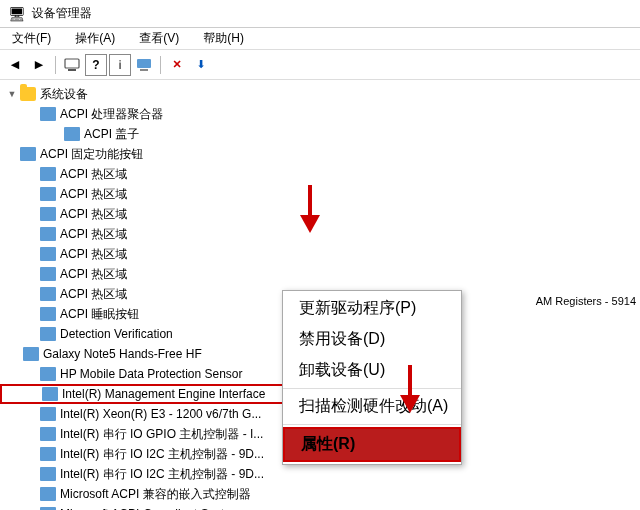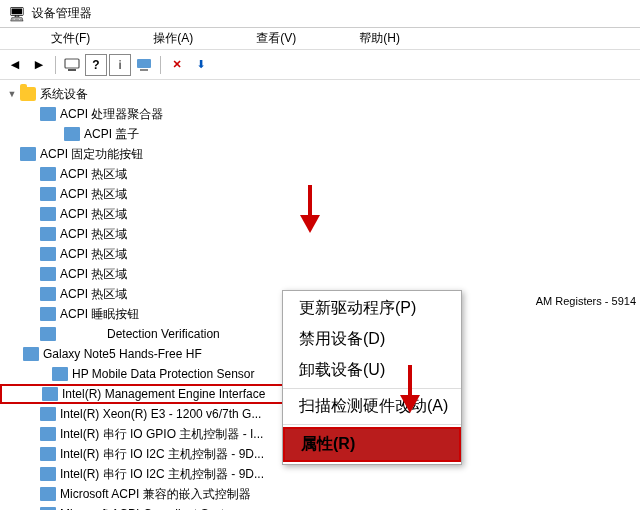--- a/index.html
+++ b/index.html
@@ -34,21 +34,20 @@
       align-items: center;
       padding: 2px 8px;
       height: 22px;
       gap: 16px;
     }
     .menu-item {
       font-size: 12px;
       color: #000;
       cursor: default;
       padding: 2px 4px;
-      margin-left: 39px;
     }
 
     
     .toolbar {
       background: #fff;
       border-bottom: 1px solid #ddd;
       display: flex;
       align-items: center;
       padding: 2px 4px;
       height: 30px;
@@ -294,29 +293,29 @@
     </div>
     <div class="tree-item" style="padding-left:40px;">
       <span class="device-icon" style="background:#5b9bd5;"></span>
       <span class="item-label">ACPI 热区域</span>
     </div>
     <div class="tree-item" style="padding-left:40px;">
       <span class="device-icon" style="background:#5b9bd5;"></span>
       <span class="item-label">ACPI 睡眠按钮</span>
     </div>
 
-    <div class="tree-item" style="padding-left:40px;gap:47px;">
+    <div class="tree-item" style="padding-left:40px;">
       <span class="device-icon" style="background:#5b9bd5;"></span>
       <span class="item-label">Detection Verification</span>
     </div>
     <div class="tree-item" style="padding-left:23px;">
       <span class="device-icon" style="background:#5b9bd5;"></span>
       <span class="item-label">Galaxy Note5 Hands-Free HF</span>
     </div>
-    <div class="tree-item" style="padding-left:40px;margin-left:12px;">
+    <div class="tree-item" style="padding-left:40px;">
       <span class="device-icon" style="background:#5b9bd5;"></span>
       <span class="item-label">HP Mobile Data Protection Sensor</span>
     </div>
 
     <div class="intel-highlighted" style="padding-left:40px;">
       <span class="device-icon" style="background:#5b9bd5;"></span>
       <span class="item-label">Intel(R) Management Engine Interface</span>
     </div>
     <div class="tree-item" style="padding-left:40px;">
       <span class="device-icon" style="background:#5b9bd5;"></span>

